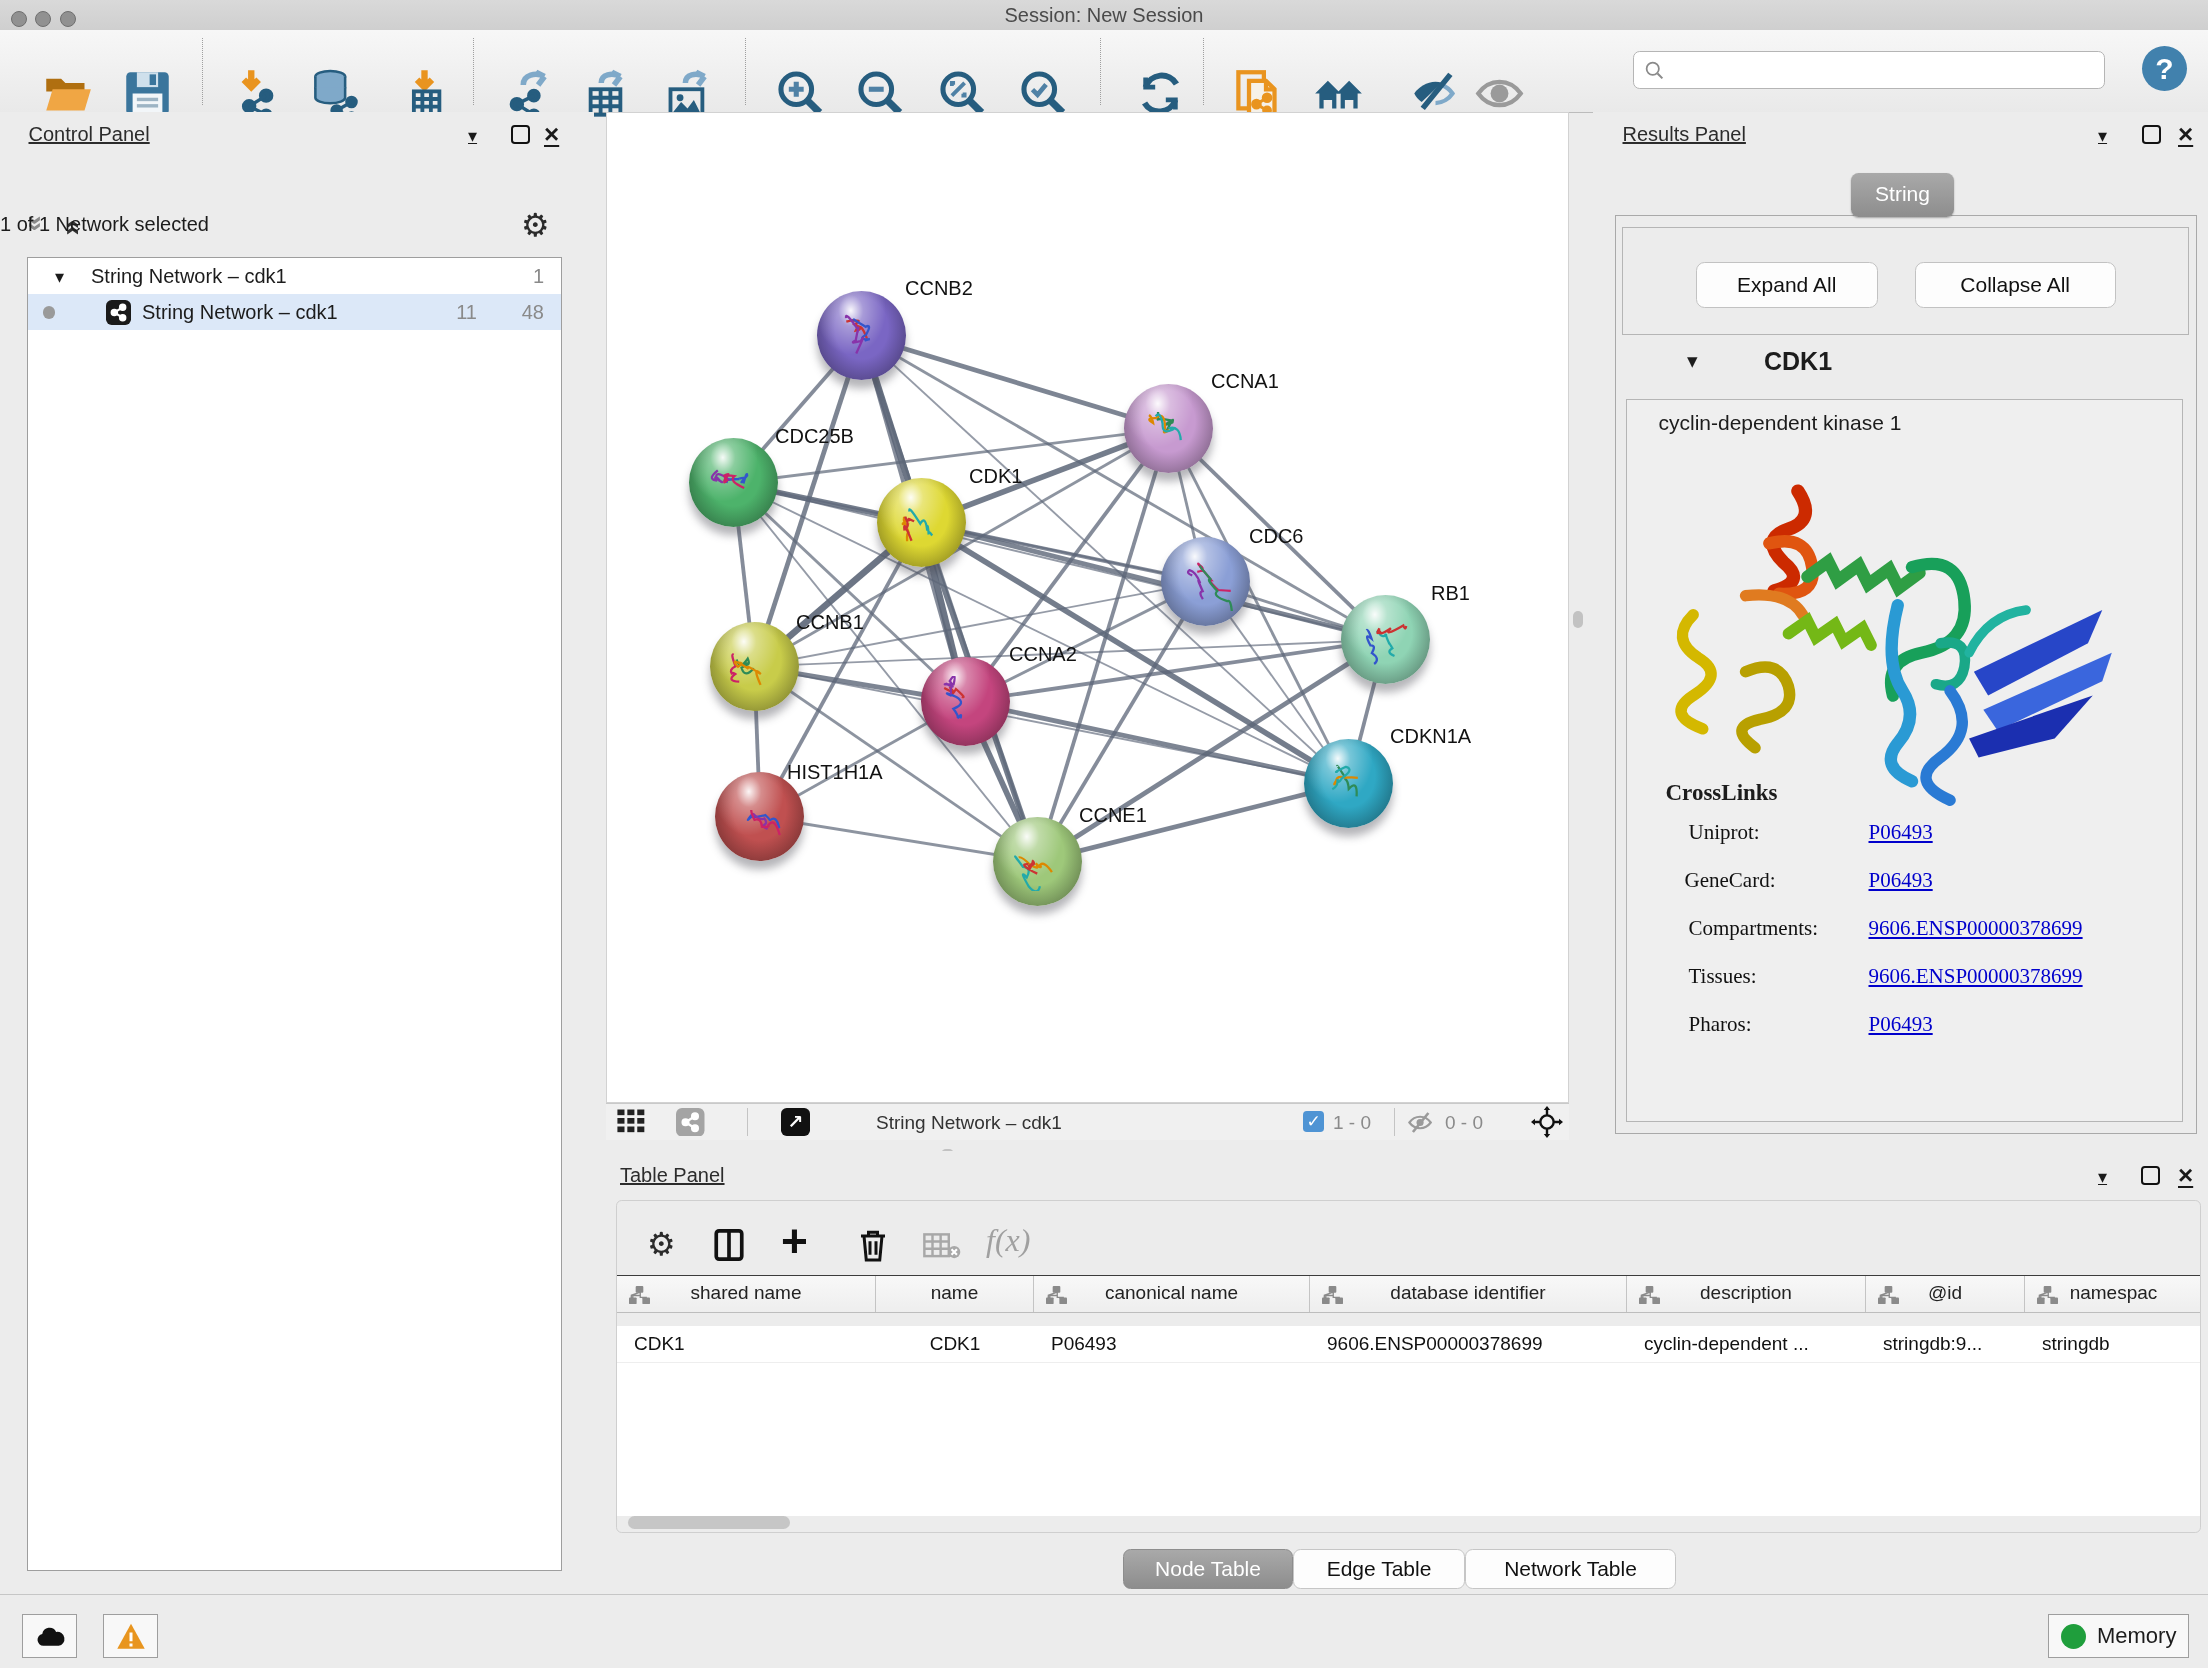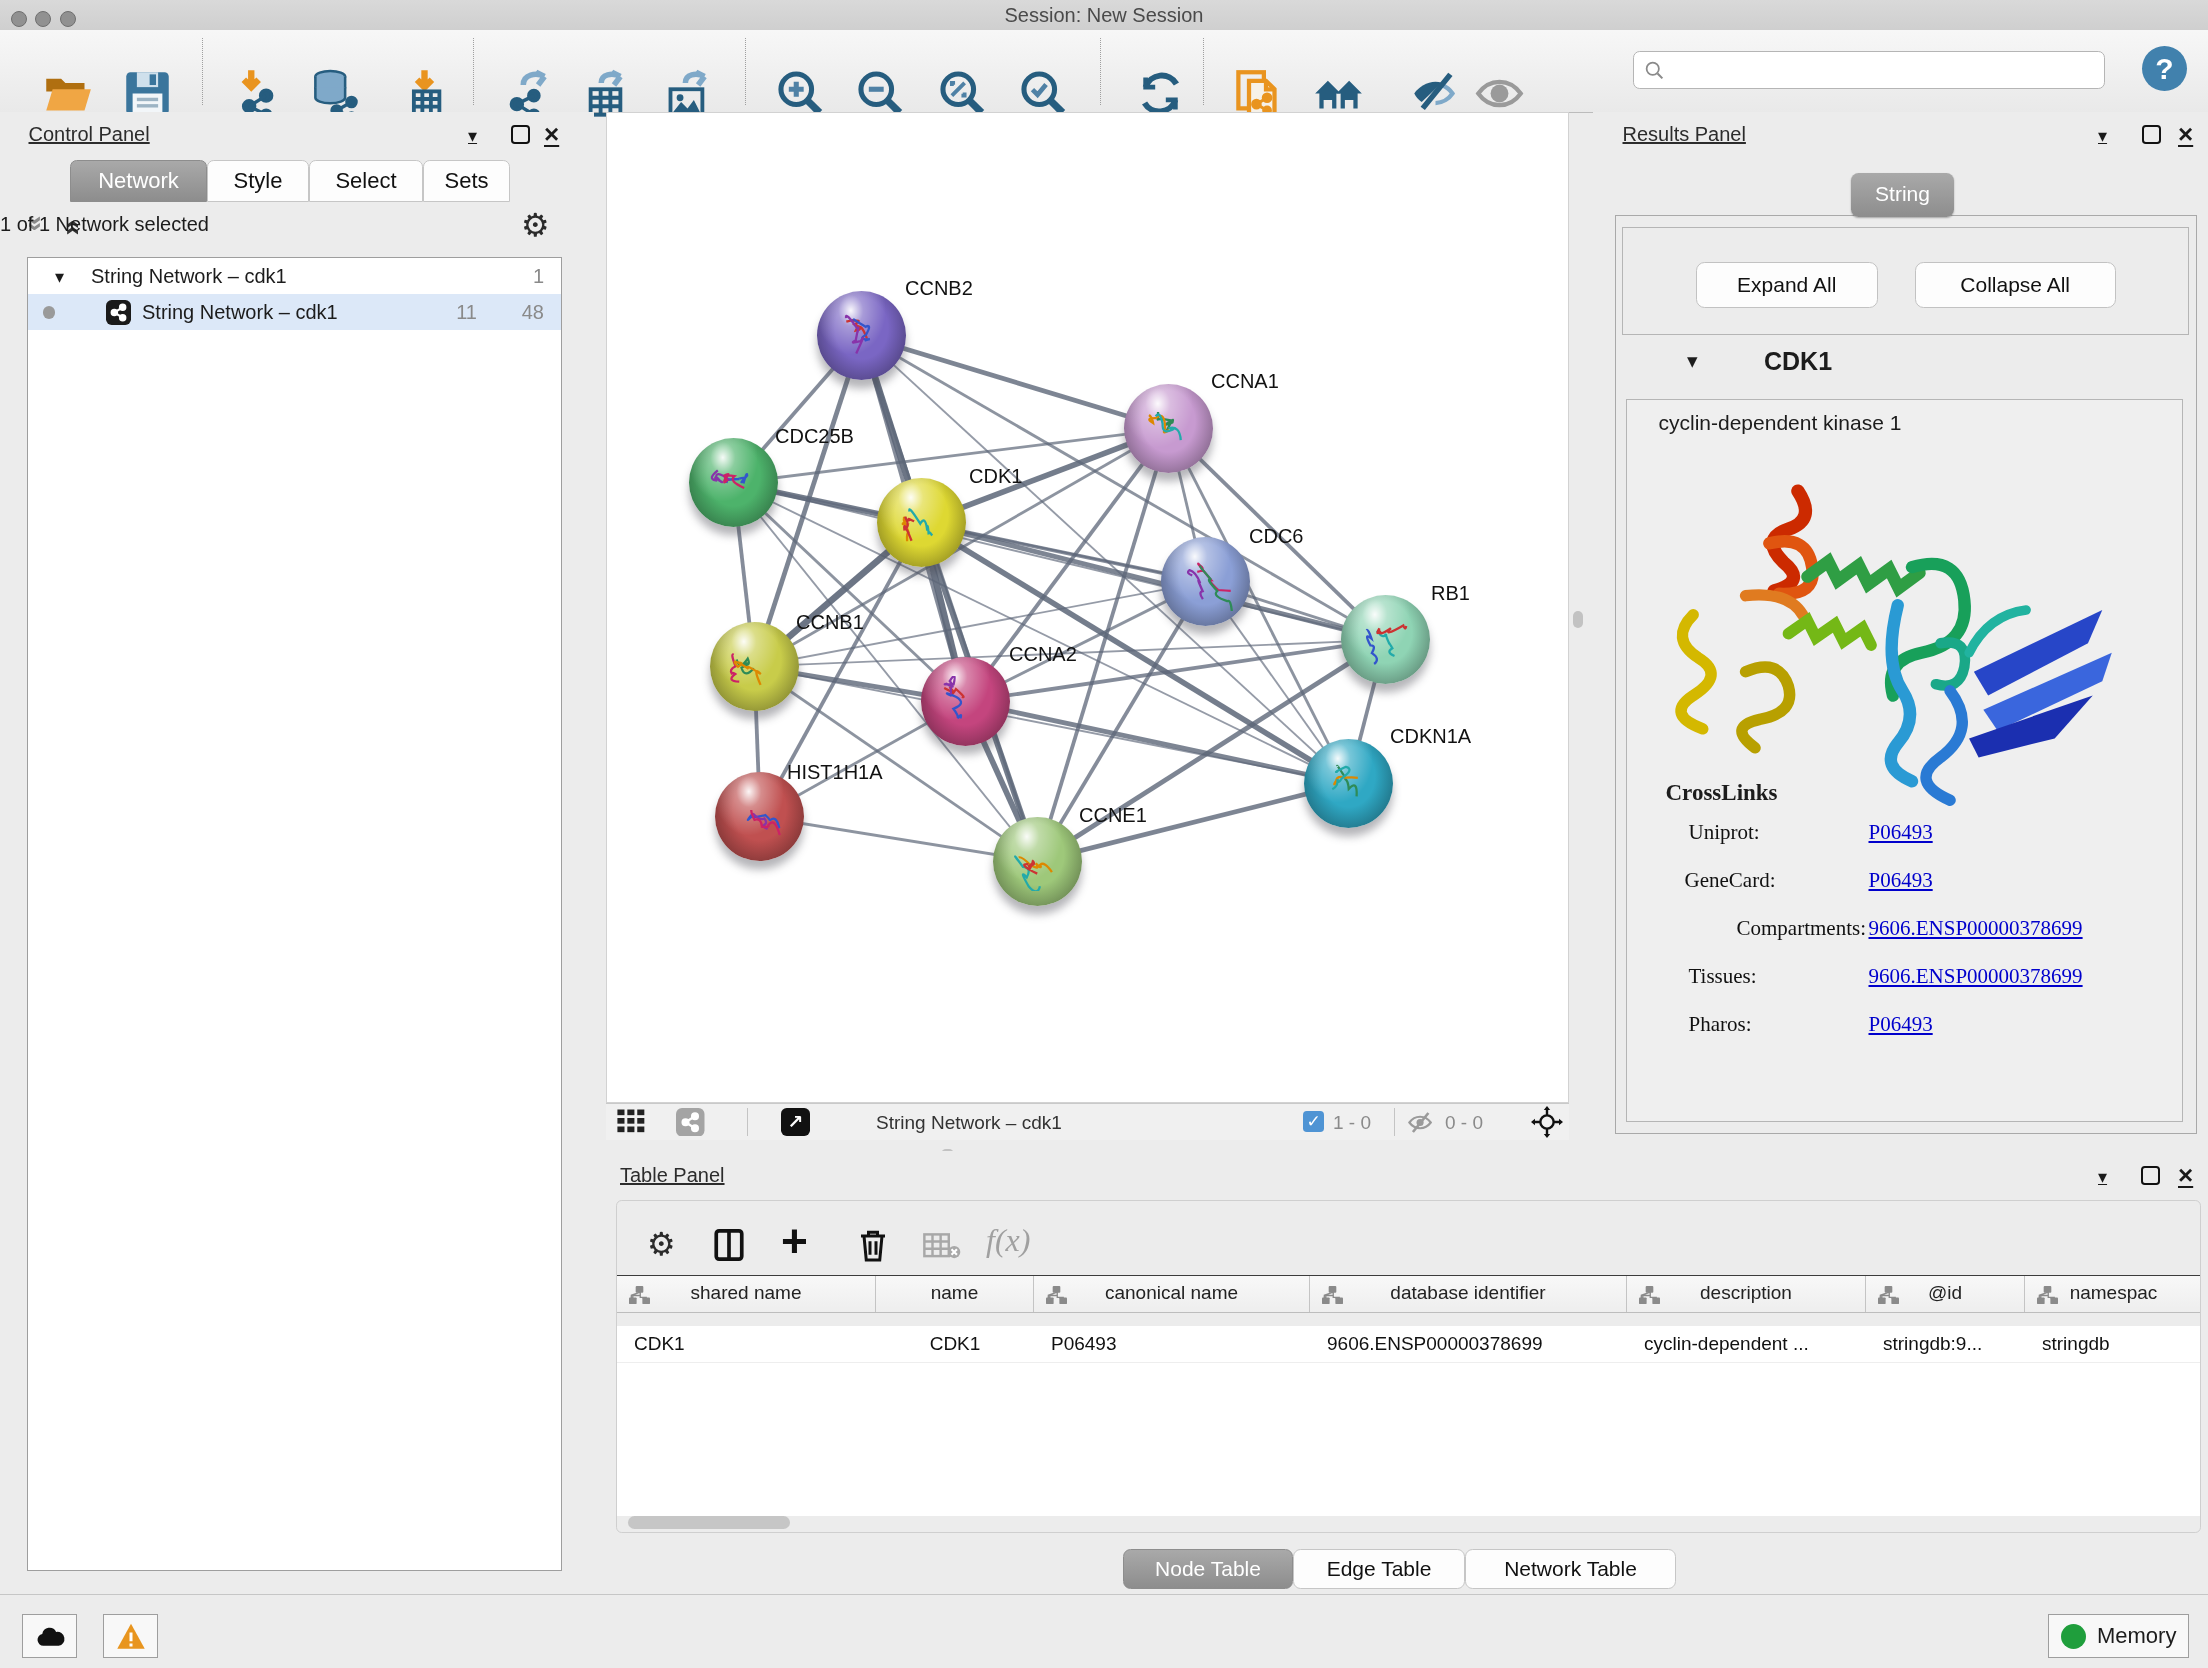--- a/index.html
+++ b/index.html
@@ -259,26 +259,20 @@
       <input value="" style="">
     </div>
     <div id="helpbtn">?</div>
   </div>
 
   <div id="controlpanel" class="abs">
     <div class="abs panel-title" style="left:28.5px;top:11.4px">Control Panel</div>
     <span class="abs pctrl tri" style="left:468px;top:13.3px">▾</span>
     <span class="abs pctrl sqico" style="left:511px;top:13.3px"></span>
     <span class="abs pctrl xico" style="left:544px;top:15px">×</span>
-    <div class="abs" id="cp-tabs" style="left:0;top:48px;width:594px;height:42px">
-        <div class="tab sel" style="left: 70px; width: 137px;">Network</div>
-        <div class="tab" style="left: 207px; width: 102px;">Style</div>
-        <div class="tab" style="left: 309px; width: 114px;">Select</div>
-        <div class="tab" style="left: 423px; width: 87px;">Sets</div>
-      </div>
 
     <div class="abs" style="left:0;top:91px;width:594px;height:48px">
       <span class="chev" style="position:absolute;left:28.5px;top:3.8px;color:#8a8a8a;transform:rotate(90deg)">»</span>
       <span class="chev" style="position:absolute;left:63px;top:7.6px;color:#333;transform:rotate(-90deg)">»</span>
       <span style="position:absolute;left:0;width:533px;top:9.5px;font-size:20px">1 of 1 Network selected</span>
       <span class="gearglyph" style="position:absolute;left:521px;top:5.7px">⚙</span>
     </div>
 
     <div id="cp-listbox">
       <div style="position:relative;height:36px;padding-top:6.7px;box-sizing:border-box">
@@ -532,21 +526,21 @@
         <div id="xlinks" style="position:absolute;left:0;top:420px;width:557px">
             <div style="position: relative; height: 48px;">
               <span class="serif xl-label" style="position: absolute; left: 62px;">Uniprot:</span>
               <a class="serif xl-link" style="position: absolute; left: 242px;">P06493</a>
             </div>
             <div style="position: relative; height: 48px;">
               <span class="serif xl-label" style="position: absolute; left: 58px;">GeneCard:</span>
               <a class="serif xl-link" style="position: absolute; left: 242px;">P06493</a>
             </div>
             <div style="position: relative; height: 48px;">
-              <span class="serif xl-label" style="position: absolute; left: 62px; margin-left: 48px;">Compartments:</span>
+              <span class="serif xl-label" style="position: absolute; left: 62px;">Compartments:</span>
               <a class="serif xl-link" style="position: absolute; left: 242px;">9606.ENSP00000378699</a>
             </div>
             <div style="position: relative; height: 48px;">
               <span class="serif xl-label" style="position: absolute; left: 62px;">Tissues:</span>
               <a class="serif xl-link" style="position: absolute; left: 242px;">9606.ENSP00000378699</a>
             </div>
             <div style="position: relative; height: 48px;">
               <span class="serif xl-label" style="position: absolute; left: 62px;">Pharos:</span>
               <a class="serif xl-link" style="position: absolute; left: 242px;">P06493</a>
             </div>

